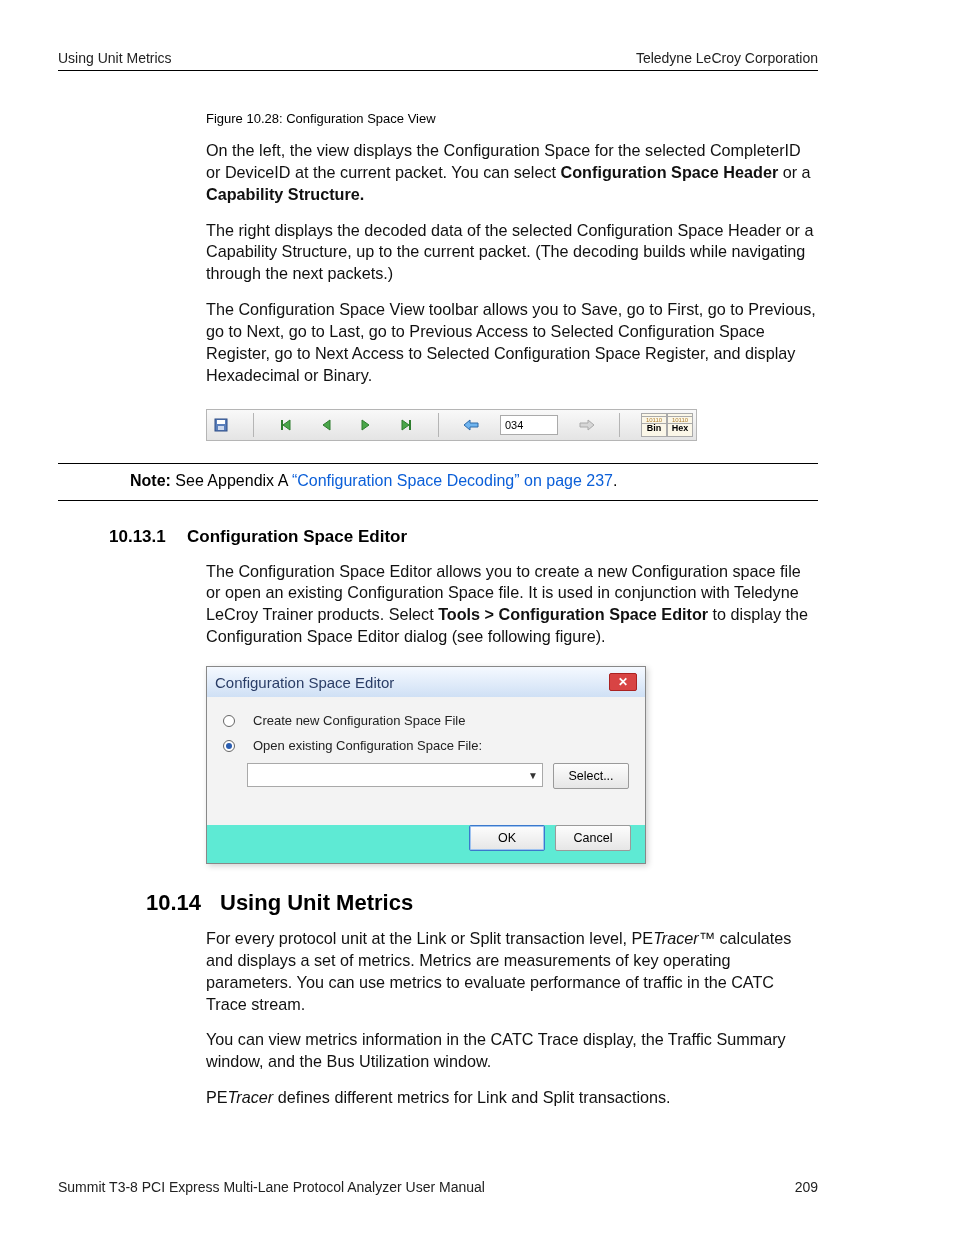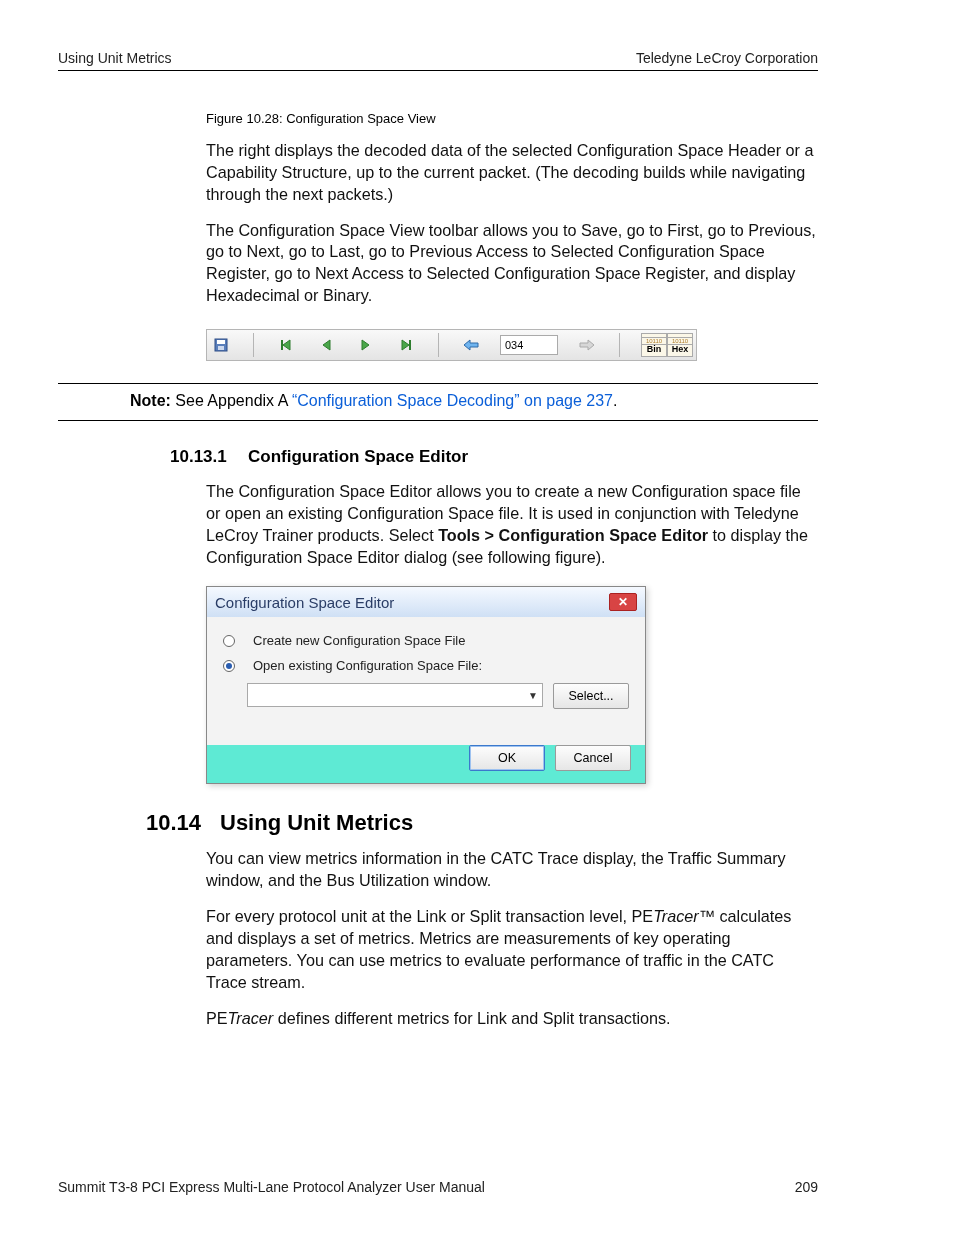--- a/index.html
+++ b/index.html
@@ -166,20 +166,23 @@
 
   <div class="header-row">
     <span>Using Unit Metrics</span>
     <span>Teledyne LeCroy Corporation</span>
   </div>
 
   <div class="content">
 
     <div class="fig-caption">Figure 10.28:  Configuration Space View</div>
 
+    <div class="para">
+      <span>On the left, the view displays the Configuration Space for the selected CompleterID or DeviceID at the current packet. You can select </span><span class="bold">Configuration Space Header</span><span> or a </span><span class="bold">Capability Structure.</span>
+    </div>
 
     <div class="para">The right displays the decoded data of the selected Configuration Space Header or a Capability Structure, up to the current packet. (The decoding builds while navigating through the next packets.)</div>
 
     <div class="para">
       <span>The Configuration Space View toolbar allows you to </span><span>Save</span><span>, go to First, go to Previous, go to Next, go to Last, go to Previous Access to Selected Configuration Space Register, go to Next Access to Selected Configuration Space Register, and display Hexadecimal or Binary.</span>
     </div>
 
     
     <div class="toolbar">
       <div class="tb-btn">
@@ -237,21 +240,21 @@
       </div>
     </div>
   </div>
 
   <div class="note-rule"></div>
   <div class="note-block" style="margin-left:72px;">
     <span class="label">Note:</span><span> See Appendix A </span><span class="link">“Configuration Space Decoding” on page 237</span><span>.</span>
   </div>
   <div class="note-rule"></div>
 
-  <div class="subheading" style="margin-left:112px;">
+  <div class="subheading" style="margin-left:51px;">
     <span class="num">10.13.1</span>
     <span>Configuration Space Editor</span>
   </div>
 
   <div class="content">
     <div class="para">
       <span>The Configuration Space Editor allows you to create a new Configuration space file or open an existing Configuration Space file. It is used in conjunction with Teledyne LeCroy Trainer products. Select </span><span class="bold">Tools &gt; Configuration Space Editor</span><span> to display the Configuration Space Editor dialog (see following figure).</span>
     </div>
 
     <div class="dialog">
@@ -285,24 +288,24 @@
       </div>
     </div>
   </div>
 
   <div class="heading" style="margin-left:88px;">
     <span class="num">10.14</span>
     <span>Using Unit Metrics</span>
   </div>
 
   <div class="content">
+    <div class="para">
+      <span>For every protocol unit at the Link or Split transaction level, PE</span><span class="italic">Tracer</span><span>™ calculates and displays a set of metrics. Metrics are measurements of key operating parameters. You can use metrics to evaluate performance of traffic in the CATC Trace stream.</span>
+    </div>
     <div class="para">You can view metrics information in the CATC Trace display, the Traffic Summary window, and the Bus Utilization window.</div>
-    <div class="para">
-      <span>For every protocol unit at the Link or Split transaction level, PE</span><span class="italic">Tracer</span><span>™ calculates and displays a set of metrics. Metrics are measurements of key operating parameters. You can use metrics to evaluate performance of traffic in the CATC Trace stream.</span>
-    </div>
     <div class="para">
       <span>PE</span><span class="italic">Tracer</span><span> defines different metrics for Link and Split transactions.</span>
     </div>
   </div>
 
   <div class="footer-row">
     <span>Summit T3-8 PCI Express Multi-Lane Protocol Analyzer User Manual</span>
     <span>209</span>
   </div>
 

